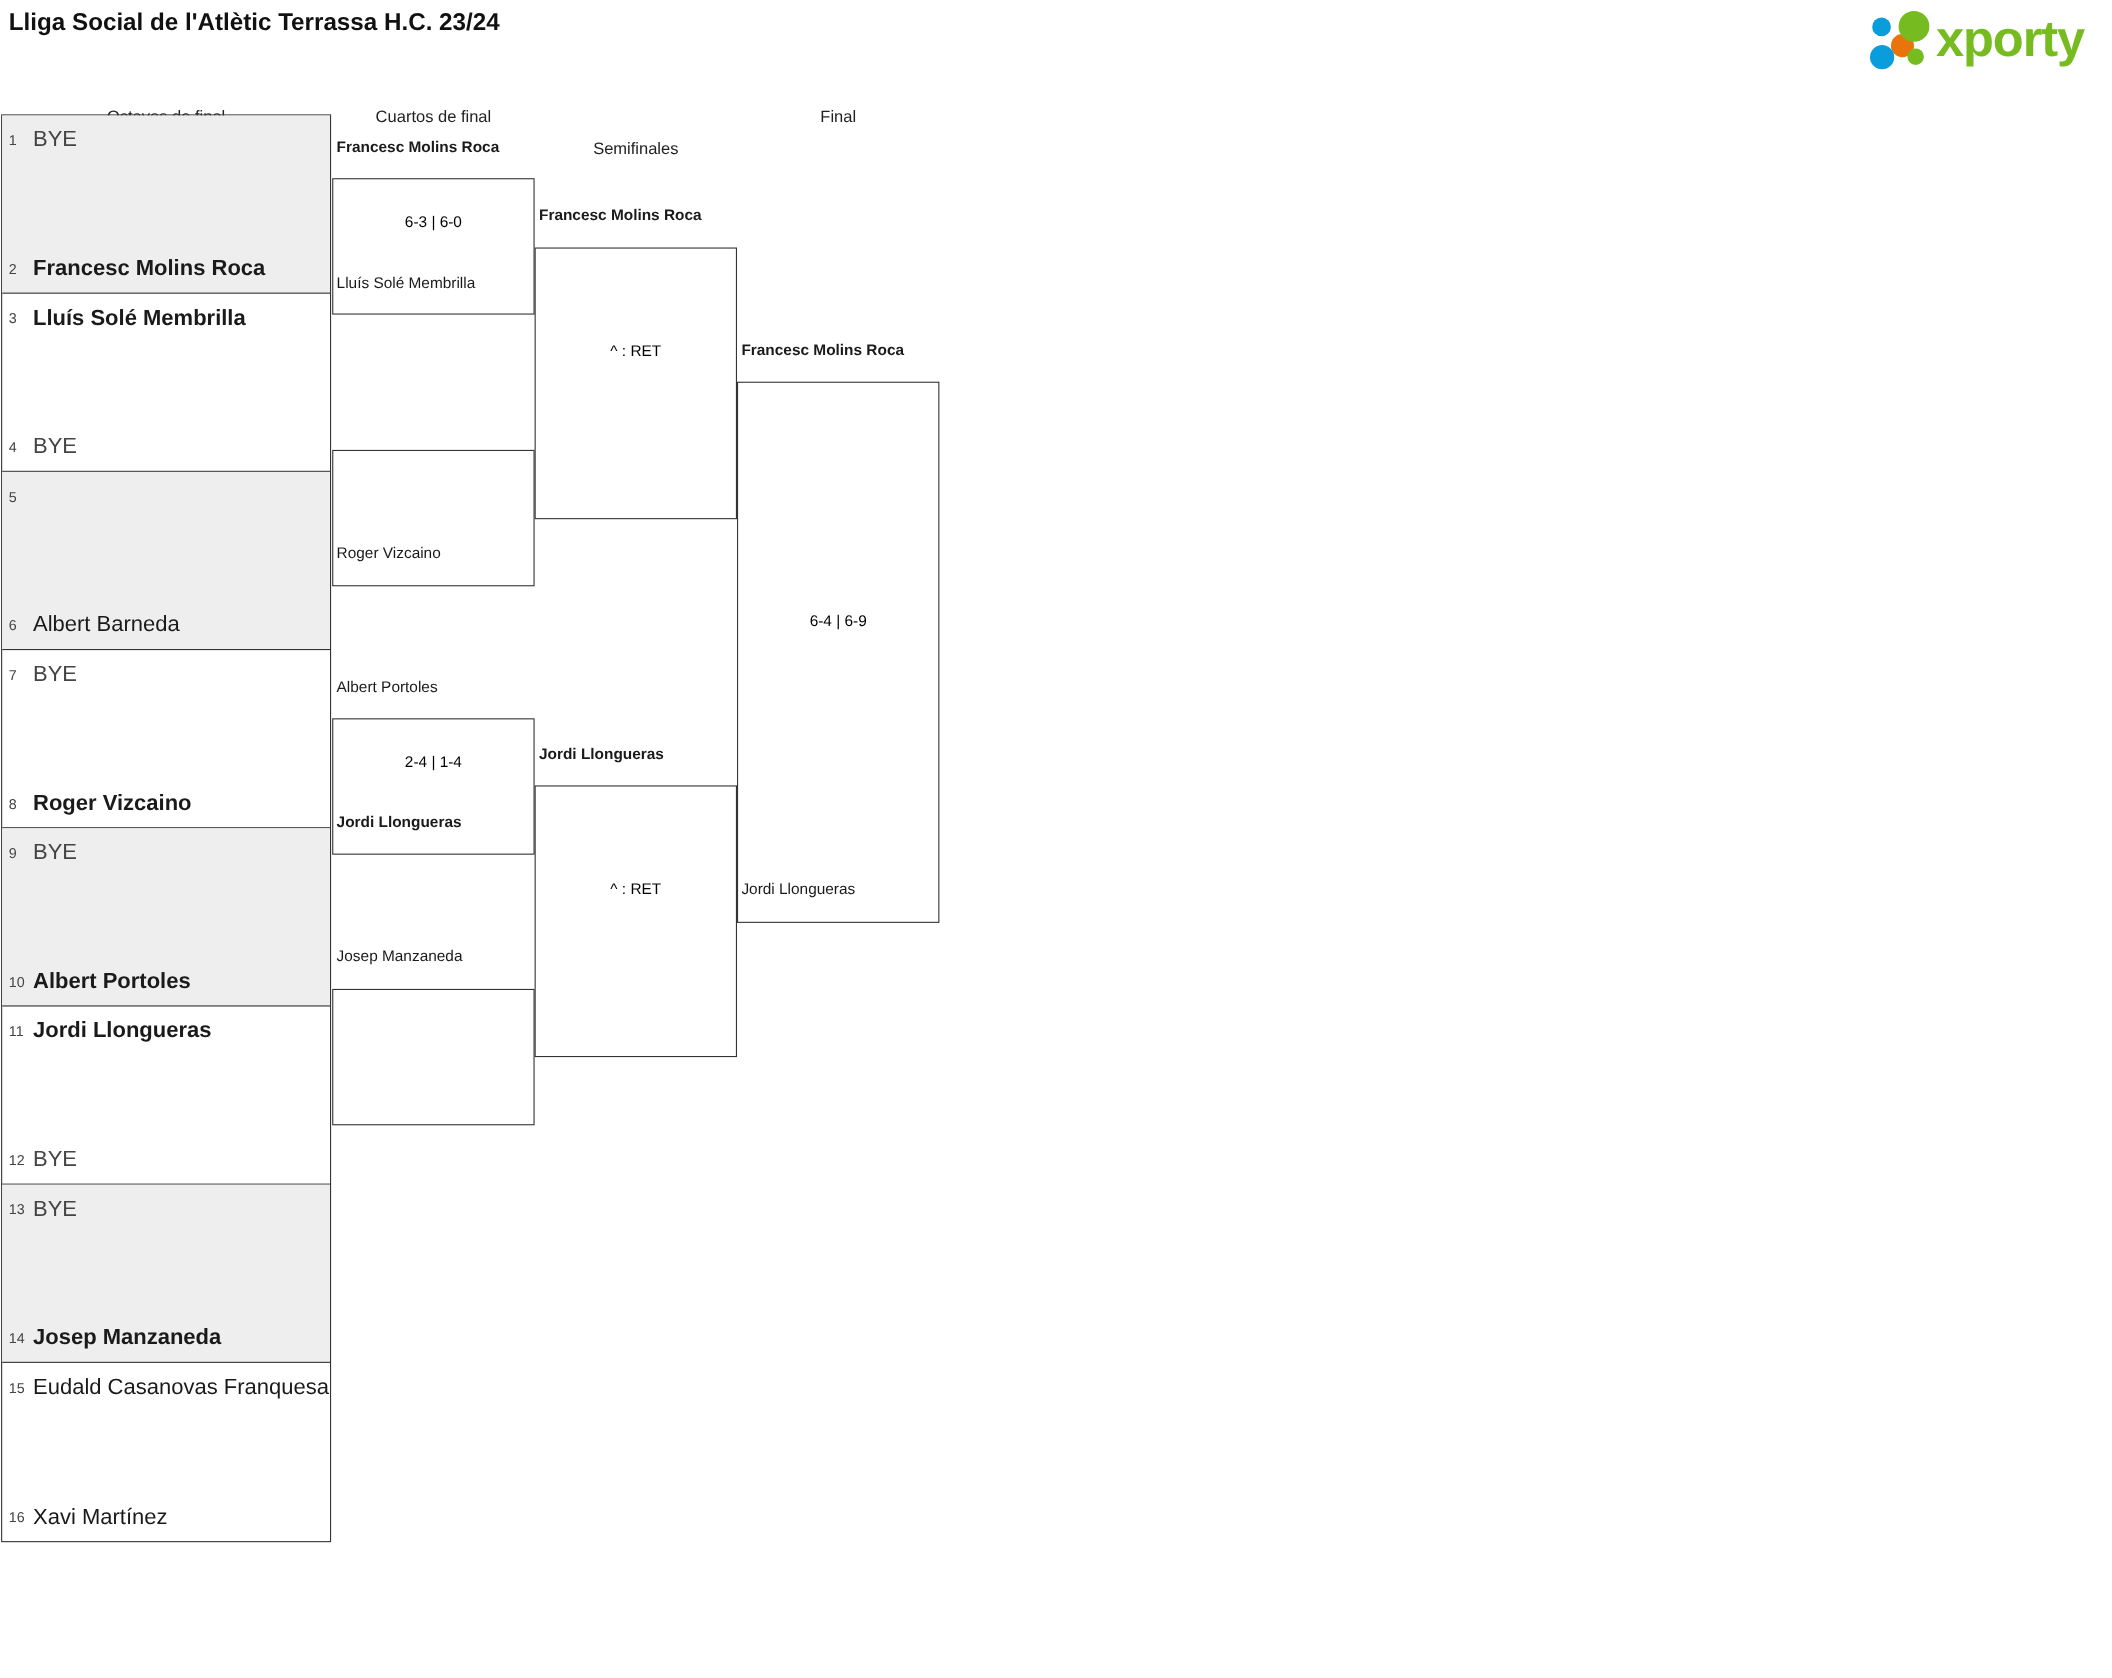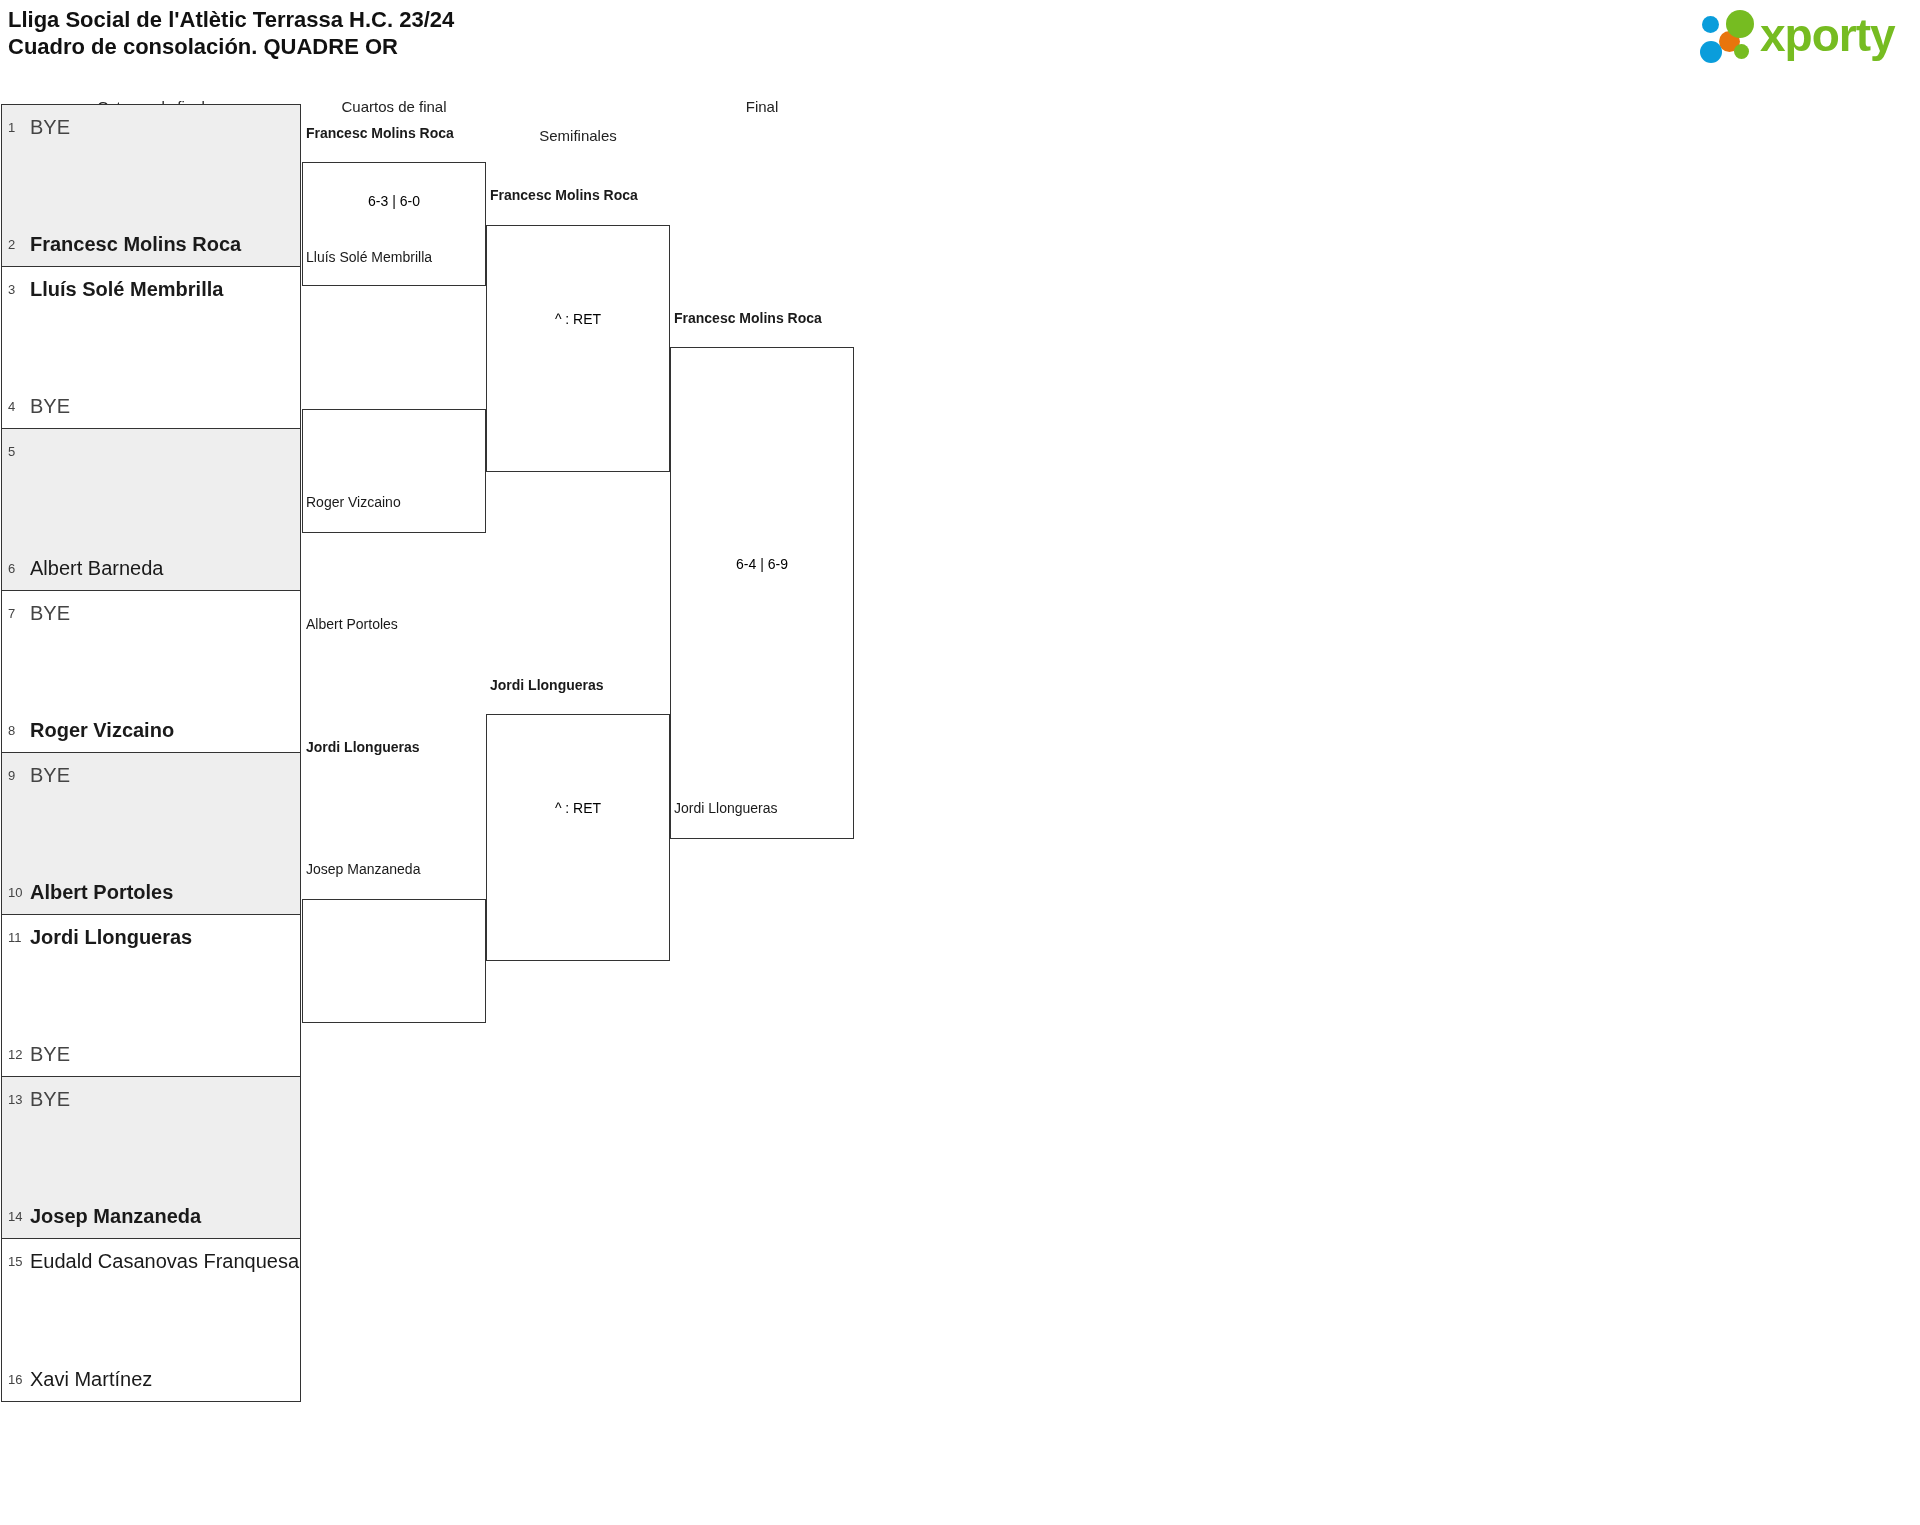--- a/index.html
+++ b/index.html
@@ -137,21 +137,20 @@
   }
   .adv-name.win { font-weight: bold; }
 </style>
 </head>
 <body>
 
 <div id="page">
 
   <div id="title-block">
     <div class="title-line">Lliga Social de l'Atlètic Terrassa H.C. 23/24</div>
-    <div class="title-line">Cuadro de consolación. QUADRE OR</div>
   </div>
 
   <div id="logo">
     <div id="logo-dots">
       <span class="dot dot-blue-sm"></span>
       <span class="dot dot-orange"></span>
       <span class="dot dot-blue-lg"></span>
       <span class="dot dot-green-lg"></span>
       <span class="dot dot-green-sm"></span>
     </div>
@@ -261,20 +260,23 @@
   </div>
   <div class="adv-name" style="left:306px; top:249px;">Lluís Solé Membrilla</div>
 
   <div class="adv-name" style="left:306px; top:371px;"></div>
   <div class="mbox" style="left:302px; top:409px; width:184px; height:124px;">
     <div class="mscore" style="top:30px;"></div>
   </div>
   <div class="adv-name" style="left:306px; top:494px;">Roger Vizcaino</div>
 
   <div class="adv-name" style="left:306px; top:616px;">Albert Portoles</div>
+  <div class="mbox" style="left:302px; top:653px; width:184px; height:124px;">
+    <div class="mscore" style="top:30px;">2-4 | 1-4</div>
+  </div>
   <div class="adv-name win" style="left:306px; top:739px;">Jordi Llongueras</div>
 
   <div class="adv-name" style="left:306px; top:861px;">Josep Manzaneda</div>
   <div class="mbox" style="left:302px; top:899px; width:184px; height:124px;">
     <div class="mscore" style="top:30px;"></div>
   </div>
   <div class="adv-name" style="left:306px; top:984px;"></div>
 
   <div class="adv-name win" style="left:490px; top:187px;">Francesc Molins Roca</div>
   <div class="mbox" style="left:486px; top:225px; width:184px; height:247px;">

